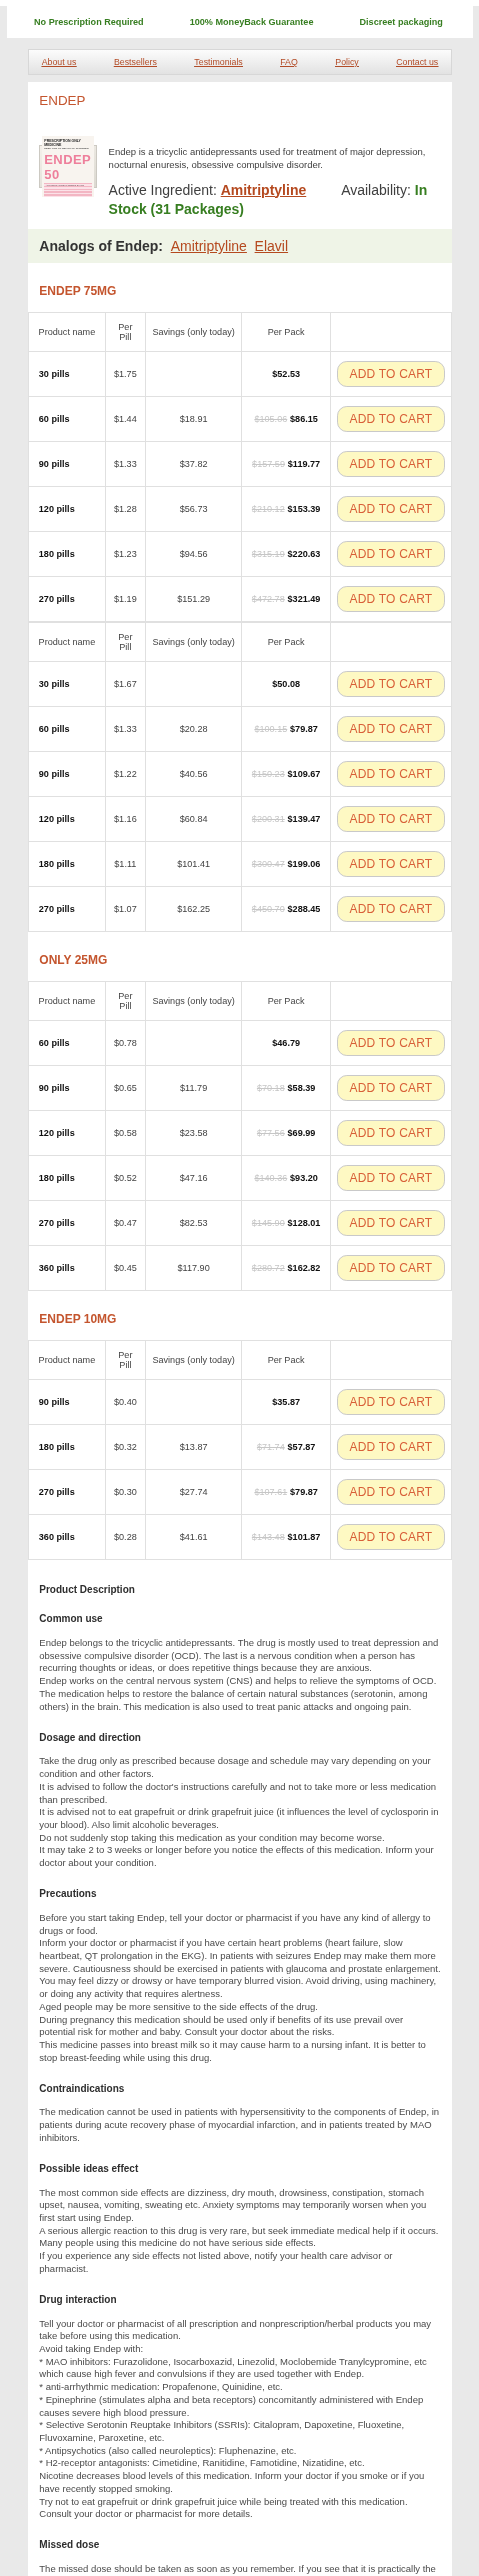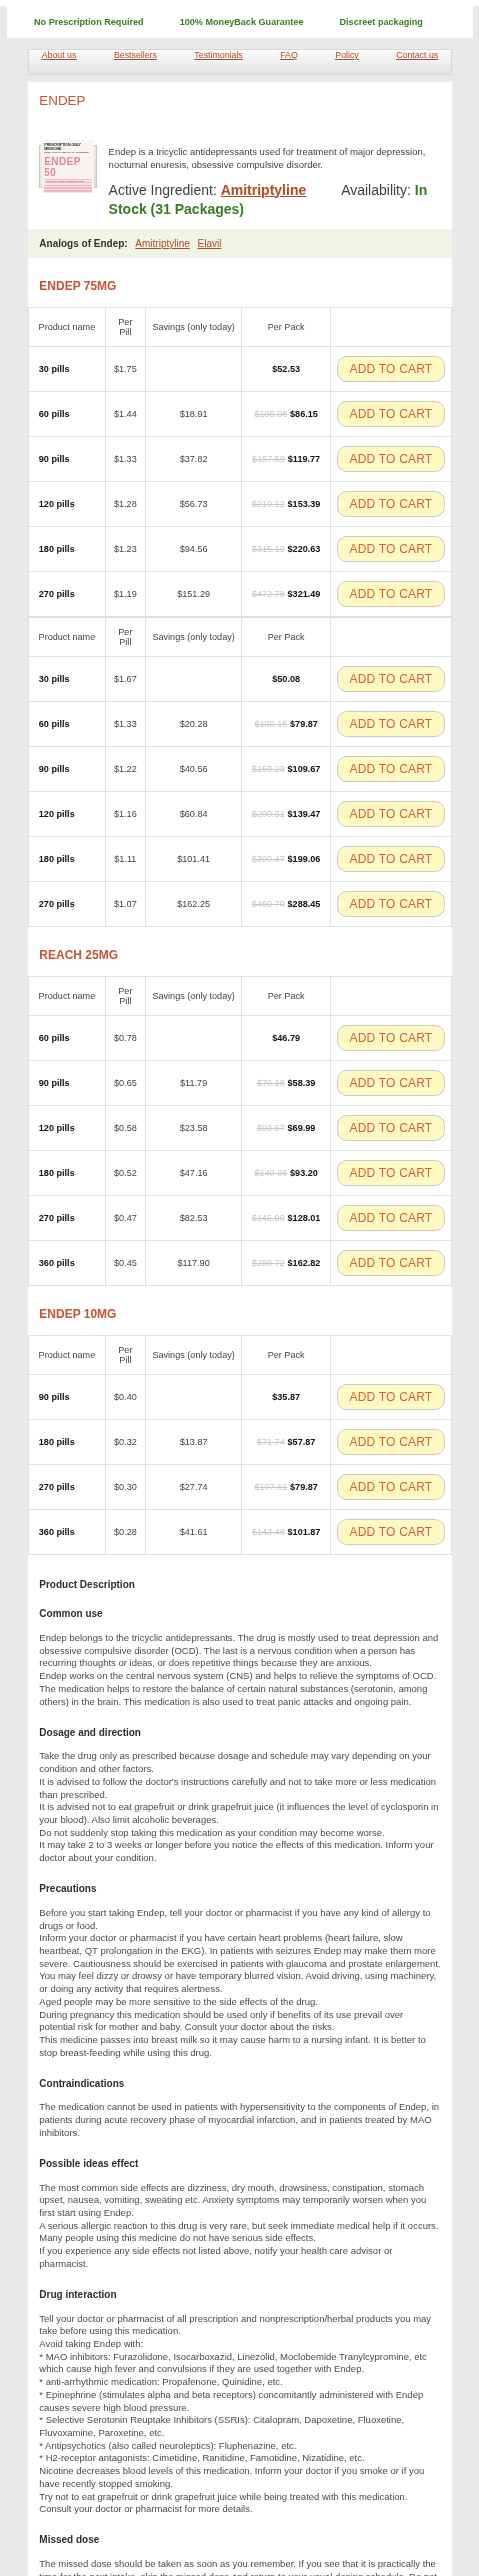--- a/index.html
+++ b/index.html
@@ -5,55 +5,55 @@
   html,body { margin:0; padding:0; }
   body {
     width:480px;
     background:#e9e9e9;
     font-family:"Liberation Sans", sans-serif;
     color:#3f3f3f;
   }
   .topstrip { height:5.6px; background:#ffffff; }
   .benefits {
     margin:0 7px; background:#ffffff; height:32px;
-    display:flex; align-items:center; gap:36px; padding-left:27px;
+    display:flex; align-items:center; gap:46px; padding-left:27px;
     font-weight:bold; color:#377e21; font-size:9.1px;
   }
   .nav {
     margin:11.3px 28px 0; height:24px;
     background:linear-gradient(#fcfcfc,#e2e2e2);
     border:0.7px solid #d7d7d7;
-    display:flex; align-items:flex-start; justify-content:space-between;
+    display:flex; align-items:center; justify-content:space-between;
     padding:0 12.7px;
     text-decoration:underline;
   }
   .nav a { color:#b34b26; font-size:8.8px; text-decoration:underline; cursor:pointer; }
   .content { margin:7px 28px 15.5px; background:#ffffff; }
   .page-title { color:#c4552e; font-size:13.4px; font-weight:normal; margin:0; padding:11.3px 11.3px 0; }
   .product-row { display:flex; gap:11.3px; padding:37px 11.3px 9.8px; }
   .pack-box {
     width:56px; height:41px; flex:0 0 auto;
     background:linear-gradient(155deg,#f4f1eb,#dcd9d1);
     border:0.7px solid #ccc9c2;
     display:flex; align-items:center; justify-content:center;
   }
   .pack-inner { width:48px; background:#f8f4ef; padding:2.1px 2.1px 0; }
   .pack-line1 { font-size:3.5px; font-weight:bold; color:#222; line-height:1.2; }
   .pack-line2 { font-size:2.5px; font-weight:bold; color:#444; line-height:1.3; }
-  .pack-brand { color:#ee7f9b; font-weight:bold; font-size:10px; letter-spacing:0.4px; margin:1.4px 0; }
+  .pack-brand { color:#ee7f9b; font-weight:bold; font-size:13px; letter-spacing:0.4px; margin:1.4px 0; }
   .pack-stripes {
     background:repeating-linear-gradient(#f3b6c3 0 1.4px, #fbe2e8 1.4px 2.8px);
     font-size:2.5px; color:#5c3a42; padding:1.4px; height:11.3px; line-height:1.5;
   }
   .pdesc { font-size:9.5px; color:#3f3f3f; line-height:1.38; }
   .ingredient-line { margin-top:9.1px; font-size:14px; color:#3f3f3f; }
   .ingredient-line a { color:#b5491f; font-weight:bold; text-decoration:underline; cursor:pointer; }
   .avail-label { margin-left:31px; }
   .stock { color:#377e21; font-weight:bold; }
-  .analogs { background:#eff4e7; padding:9.1px 11.3px; font-size:10px; }
+  .analogs { background:#eff4e7; padding:9.1px 11.3px; font-size:14px; }
   .analogs .alabel { font-weight:bold; color:#333; }
   .analogs a { color:#b5491f; text-decoration:underline; margin-left:7.7px; cursor:pointer; }
   .sec-title { color:#c4552e; font-size:12px; font-weight:bold; margin:0; padding:21px 11.3px 14px; }
   table.price-table { width:100%; border-collapse:collapse; font-size:9.1px; color:#3f3f3f; }
   .price-table th, .price-table td { border:0.7px solid #e0e0e0; padding:9.1px 5.6px; text-align:center; }
   .price-table th { font-weight:normal; color:#444; }
   .price-table td.qty { text-align:left; padding-left:9.8px; font-weight:bold; color:#101010; }
   .price-table col.c1 { width:83px; }
   .price-table col.c2 { width:41px; }
   .price-table col.c3 { width:106px; }
@@ -237,21 +237,21 @@
           </tr>
           <tr>
             <td class="qty">270 pills</td>
             <td>$1.07</td>
             <td>$162.25</td>
             <td class="pack-price"><span class="old-price">$450.70</span><span class="new-price">$288.45</span></td>
             <td><button class="addcart">ADD TO CART</button></td>
           </tr>
         </tbody>
       </table>
-      <h2 class="sec-title">REACH 25MG</h2>
+      <h2 class="sec-title">ONLY 25MG</h2>
       <table class="price-table">
         <colgroup>
           <col class="c1">
           <col class="c2">
           <col class="c3">
           <col class="c4">
           <col class="c5">
         </colgroup>
         <thead>
           <tr>
@@ -274,21 +274,21 @@
             <td class="qty">90 pills</td>
             <td>$0.65</td>
             <td>$11.79</td>
             <td class="pack-price"><span class="old-price">$70.18</span><span class="new-price">$58.39</span></td>
             <td><button class="addcart">ADD TO CART</button></td>
           </tr>
           <tr>
             <td class="qty">120 pills</td>
             <td>$0.58</td>
             <td>$23.58</td>
-            <td class="pack-price"><span class="old-price">$93.57</span><span class="new-price">$69.99</span></td>
+            <td class="pack-price"><span class="old-price">$77.56</span><span class="new-price">$69.99</span></td>
             <td><button class="addcart">ADD TO CART</button></td>
           </tr>
           <tr>
             <td class="qty">180 pills</td>
             <td>$0.52</td>
             <td>$47.16</td>
             <td class="pack-price"><span class="old-price">$140.36</span><span class="new-price">$93.20</span></td>
             <td><button class="addcart">ADD TO CART</button></td>
           </tr>
           <tr>

